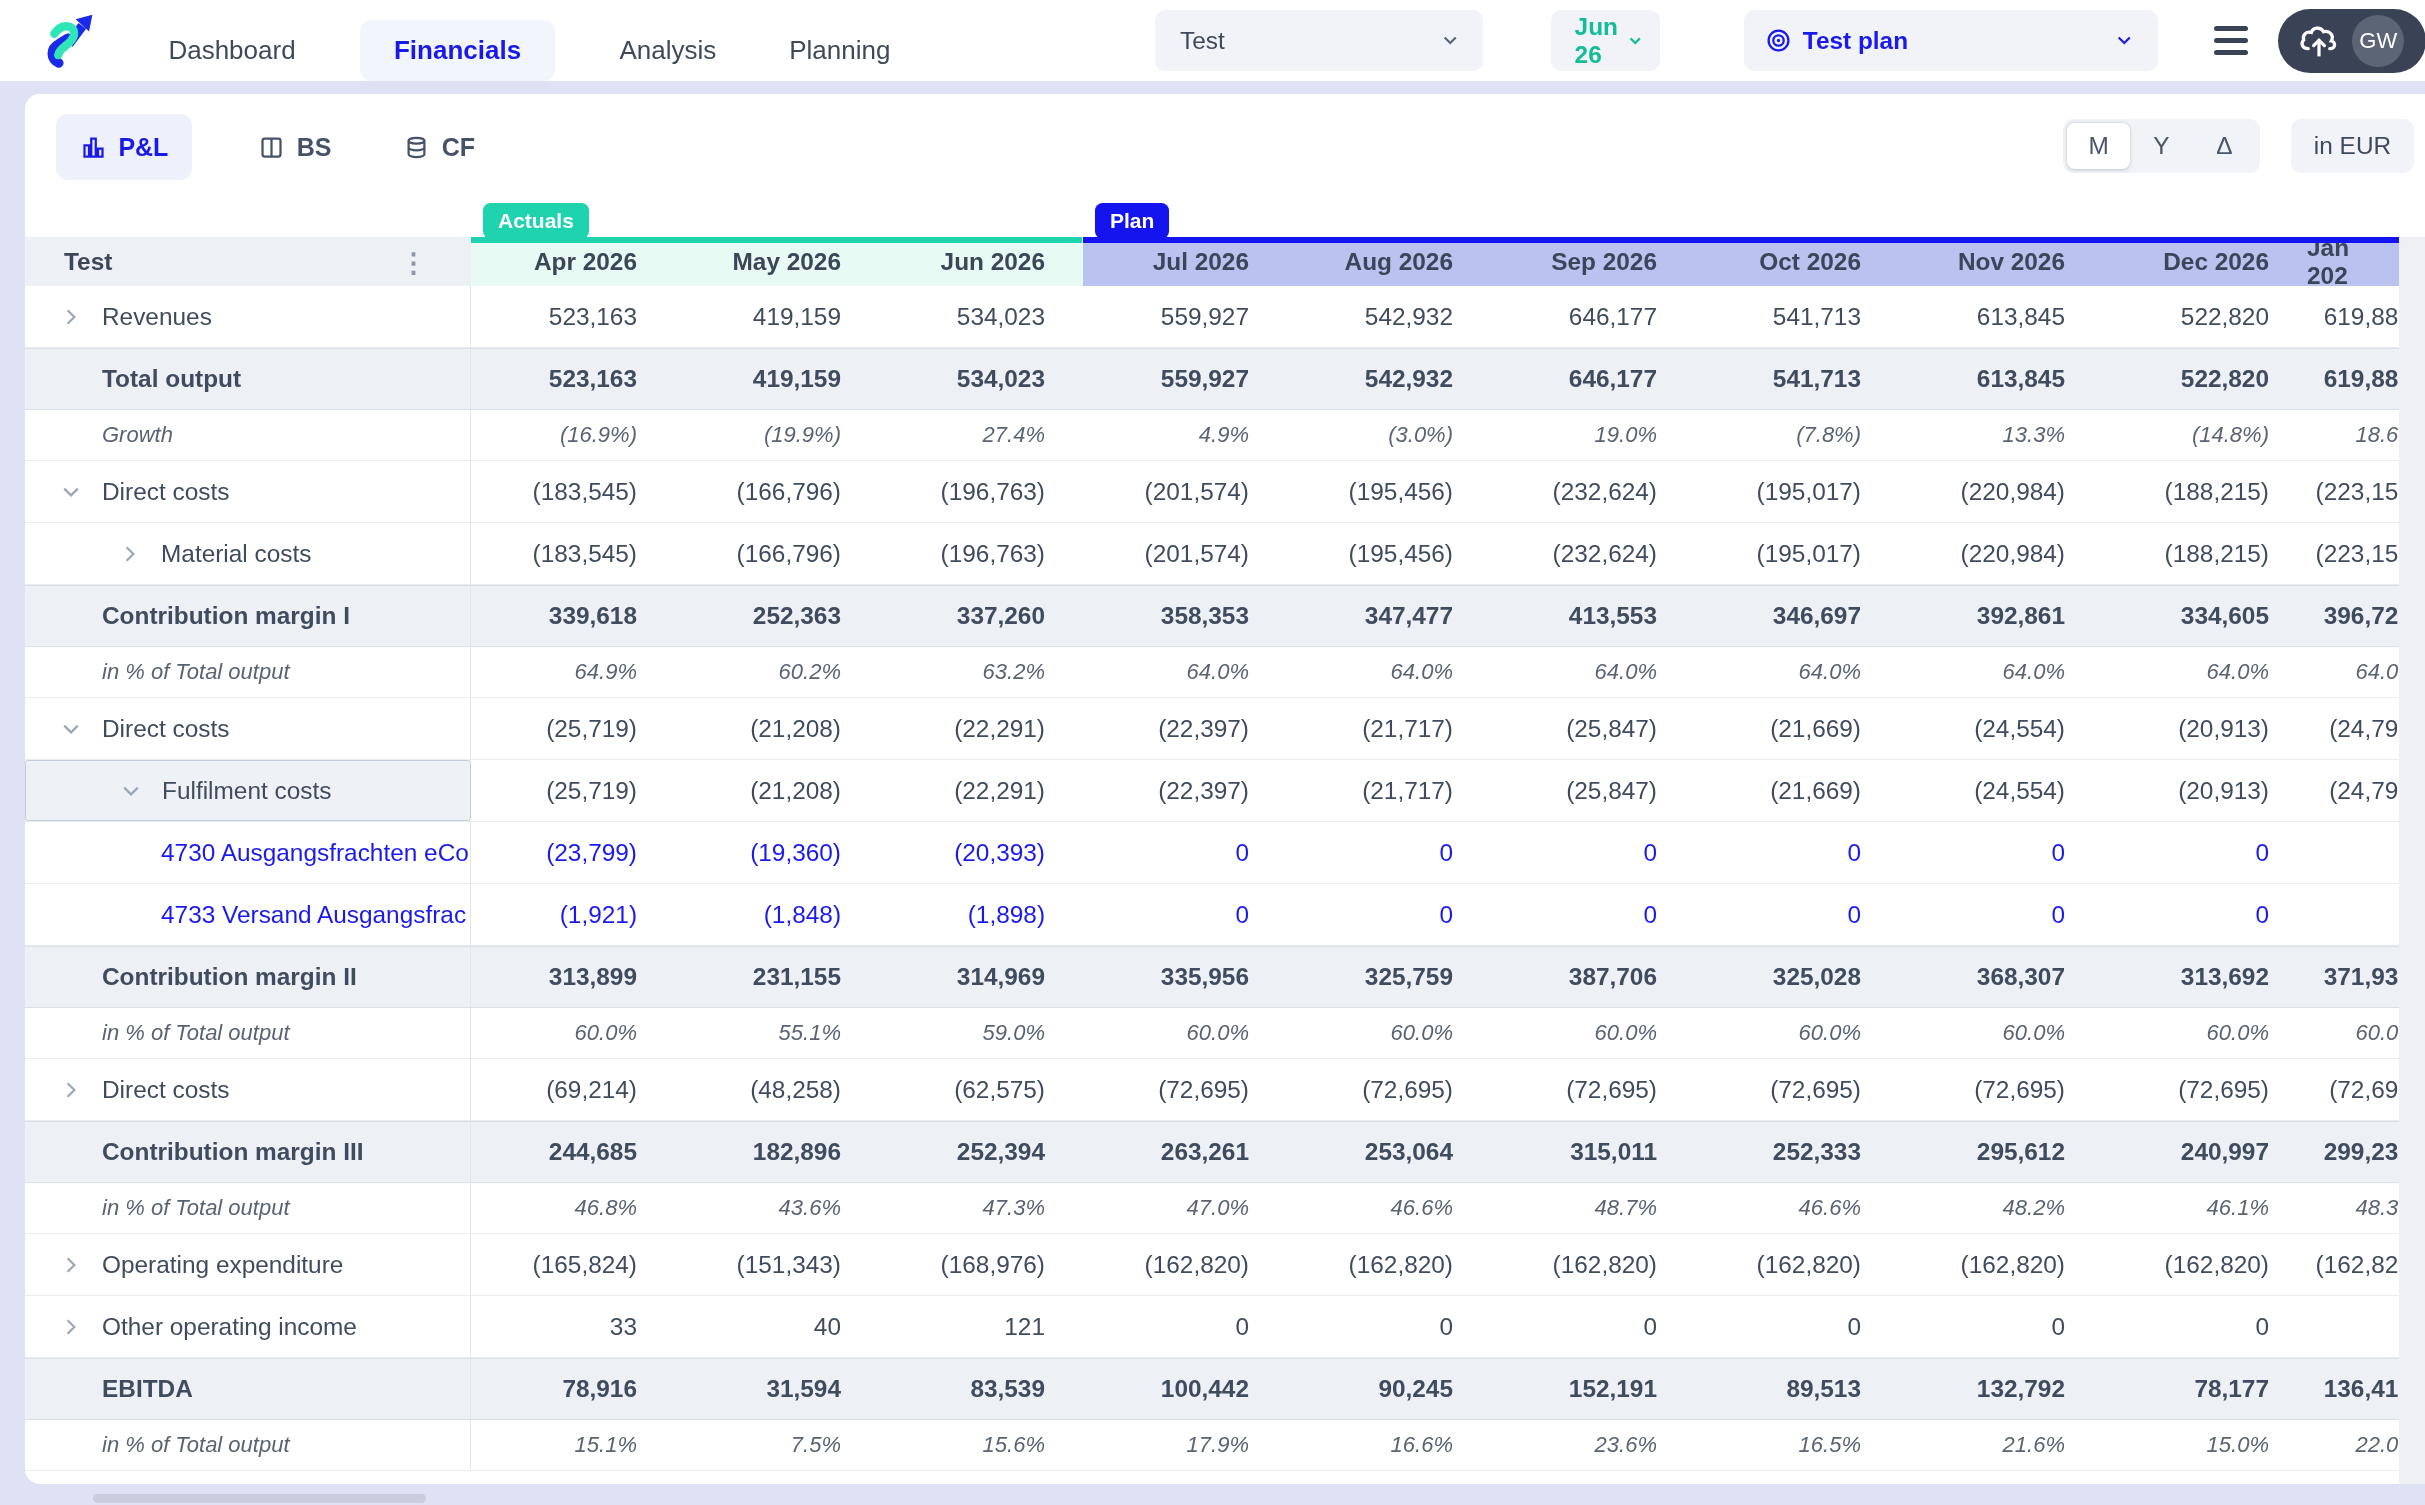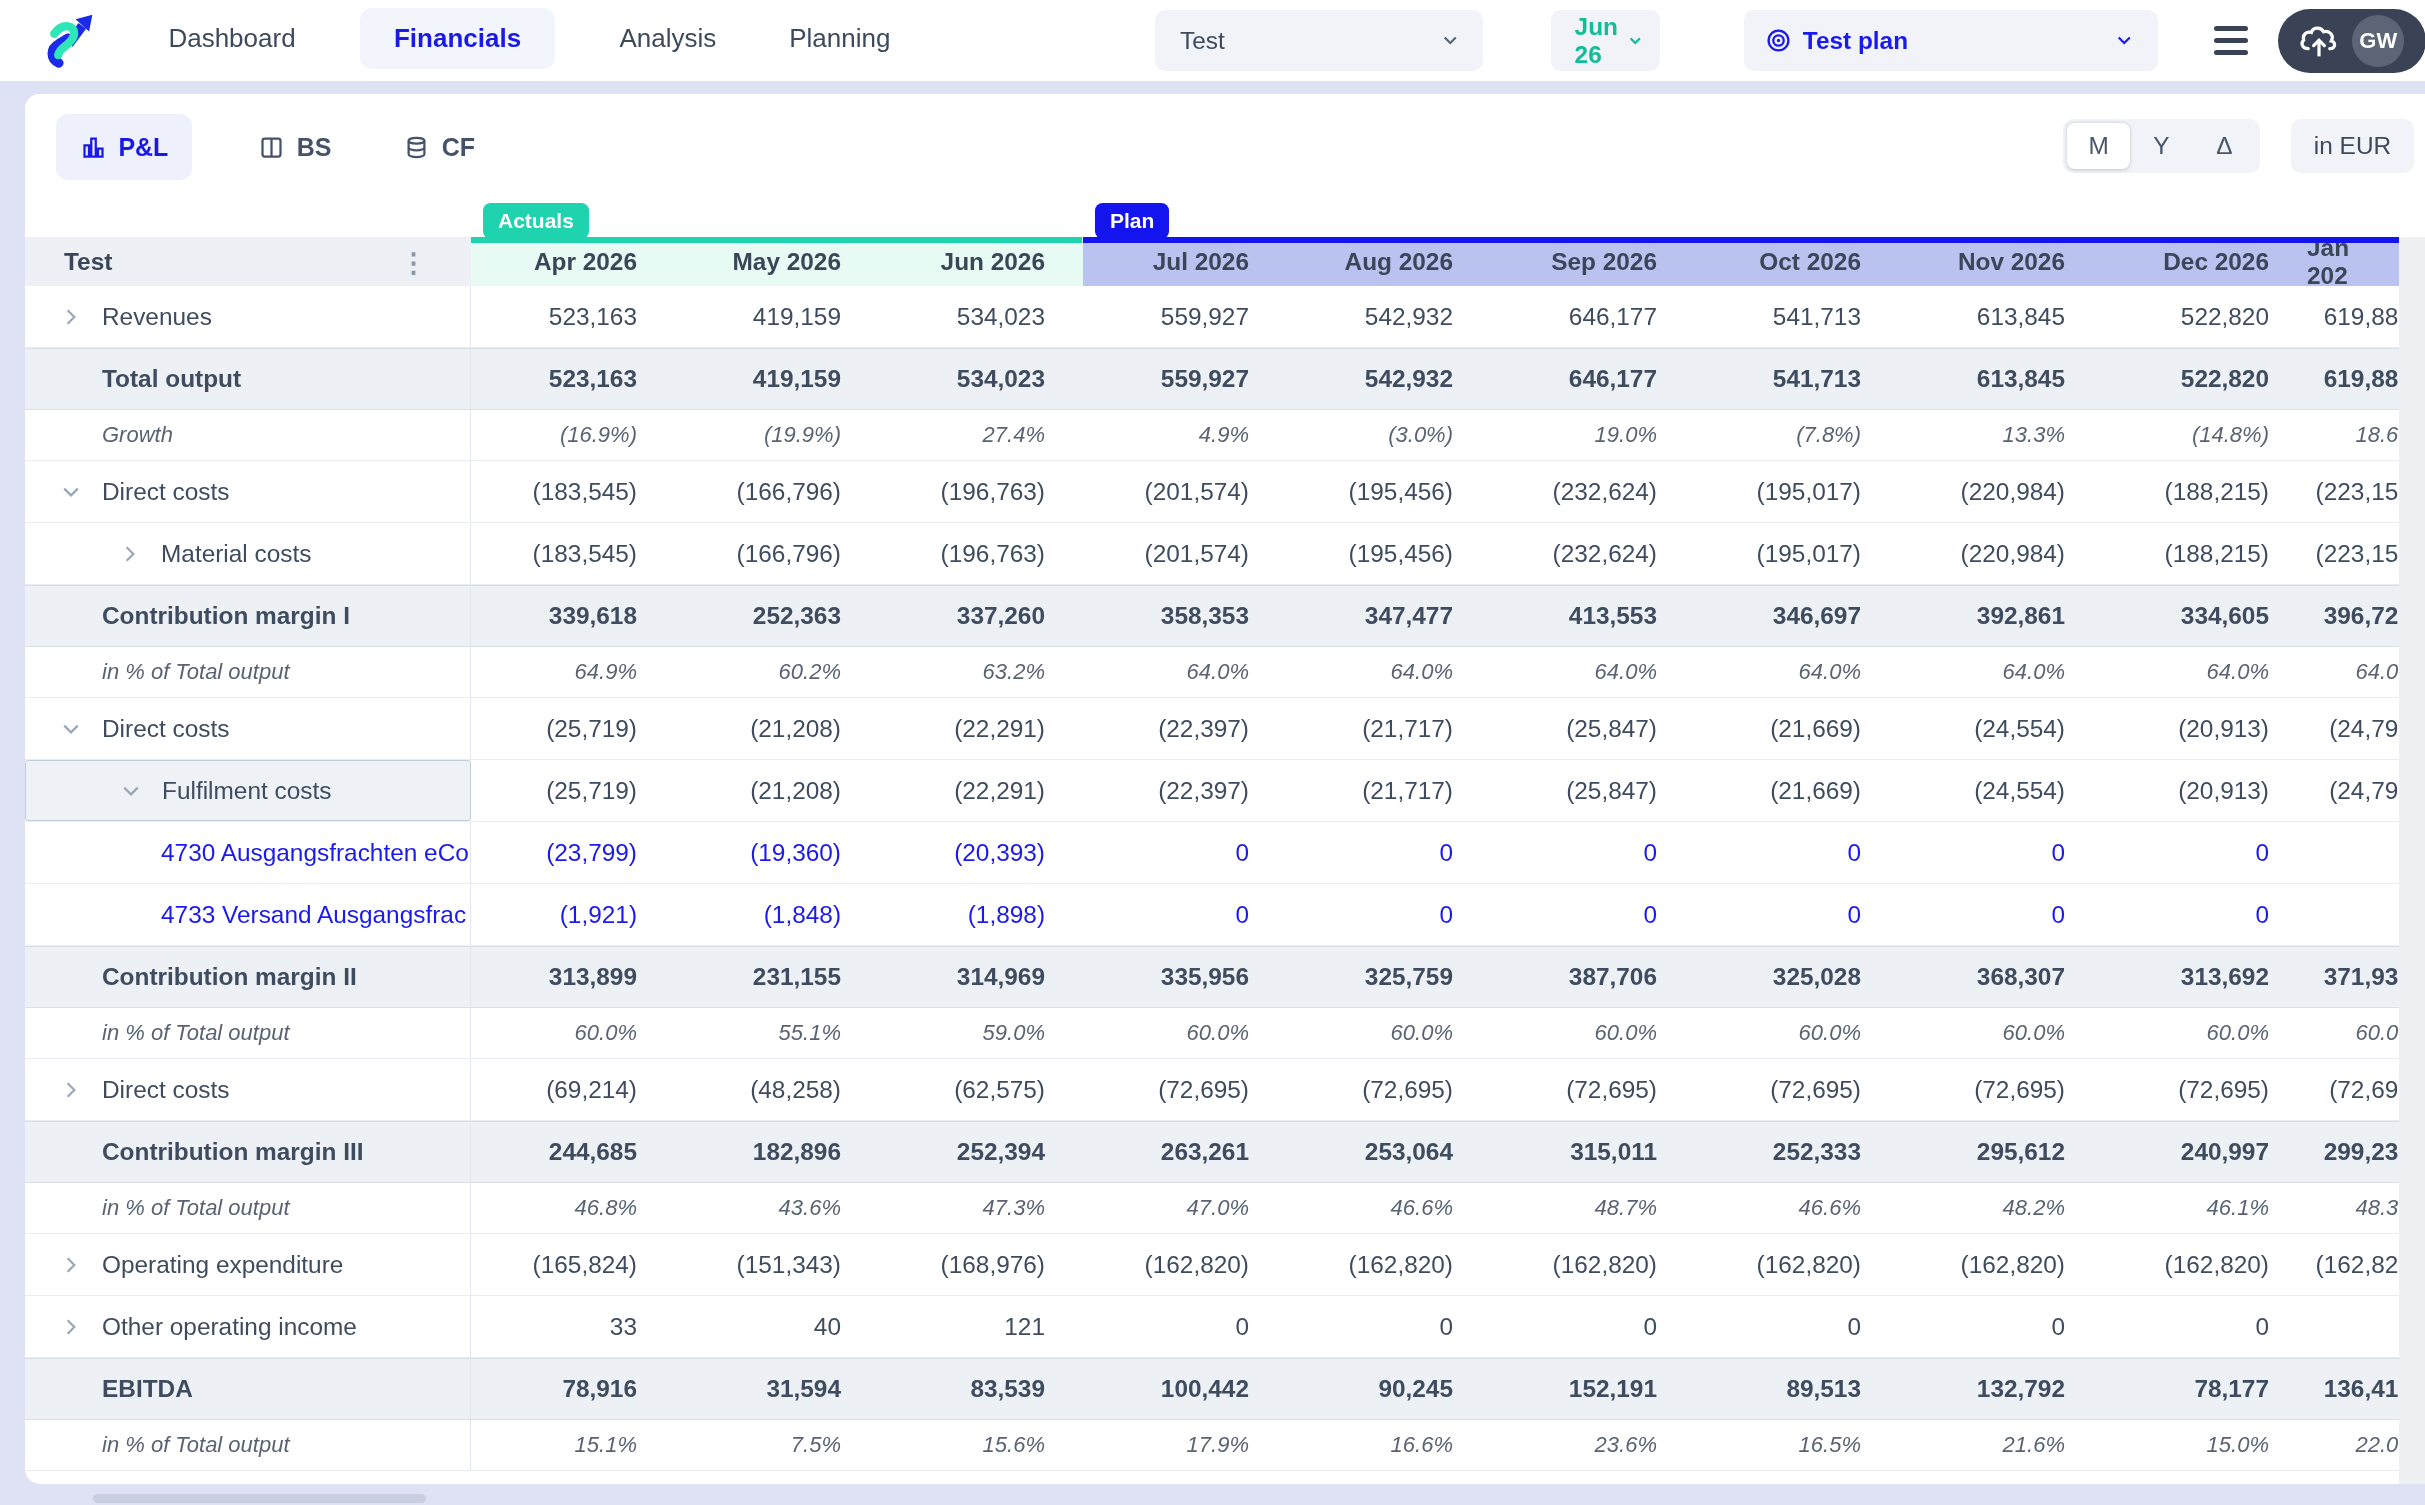--- a/index.html
+++ b/index.html
@@ -2,35 +2,35 @@
 <html style="font-size:13.5px"><head>
 <meta charset="utf-8">
 <style>
   * { margin:0; padding:0; box-sizing:border-box; }
   html,body { width:2426px; height:1506px; overflow:hidden; }
   body { background:#dee2f4; font-family:"Liberation Sans", sans-serif; color:#3f4c5f; position:relative; }
 
   
   .nav { position:absolute; left:0; top:0; width:2426px; height:81px; background:#ffffff; display:flex; align-items:center; }
   .logo { position:absolute; left:42px; top:11.8px; width:56px; height:57px; }
-  .nav-items { position:absolute; left:160px; top:0; height:81px; display:flex; align-items:flex-start; gap:56px;margin-top:8px; }
+  .nav-items { position:absolute; left:160px; top:0; height:81px; display:flex; align-items:flex-end; gap:56px; }
   .nav-item { font-size:26px; color:#3e4a5c; padding:15px 8.4px; cursor:pointer; white-space:nowrap; }
   .nav-item.active { color:#1a1ae6; font-weight:700; background:#f3f5fd; border-radius:11.8px; padding:15px 34px; }
   .nav-right { position:absolute; left:1155px; top:0; height:81px; display:flex; align-items:center; }
   .select { background:#f1f3f8; border-radius:10px; height:61px; display:flex; align-items:center; font-size:24.4px; color:#3e4a5c; position:relative; }
   .sel-scenario { width:328px; padding:0 25px; margin-right:68px; }
   .sel-date { width:109px; padding:0 25px; margin-right:84px; color:#14bd98; font-weight:700; justify-content:center; gap:8.4px; }
   .sel-plan { width:414px; padding:0 22px; margin-right:56px; color:#1a1aee; font-weight:700; gap:11.8px; }
   .chev { width:18.5px; height:18.5px; flex:0 0 auto; }
   .sel-scenario .chev { position:absolute; right:23.6px; }
   .sel-plan .chev { position:absolute; right:25px; }
   .burger { width:34px; height:29px; display:flex; flex-direction:column; justify-content:space-between; margin-right:30px; cursor:pointer; }
   .burger span { display:block; height:5px; border-radius:2.5px; background:#3a4355; }
   .user-pill { width:148px; height:64px; border-radius:32px; background:#3a4355; display:flex; align-items:center; padding:0 6.7px 0 18.5px; gap:11.8px; cursor:pointer; }
-  .avatar { width:52px; height:52px; border-radius:50%; background:#5c6575; color:#fff; font-size:22px; display:flex; align-items:center; justify-content:center; font-weight:700; }
+  .avatar { width:52px; height:52px; border-radius:50%; background:#5c6575; color:#fff; font-size:22px; display:flex; align-items:center; justify-content:center; font-weight:400; }
 
   
   .card { position:absolute; left:25px; top:94px; width:2400px; height:1390px; background:#fff; border-radius:15px 0 0 15px; overflow:hidden; }
 
   
   .toolbar { position:relative; height:104px; background:#fff; }
   .tab { position:absolute; top:20px; height:66px; display:flex; align-items:center; gap:11.8px; font-size:25px; font-weight:700; color:#45536a; cursor:pointer; }
   .tab.active { left:31px; width:136px; background:#eef1fc; border-radius:11.8px; color:#1a1ae6; justify-content:center; }
   .tab-bs { left:233px; } .tab-cf { left:378px; }
   .seg { position:absolute; left:2038px; top:25px; width:197px; height:54px; background:#f1f3f8; border-radius:10px; display:flex; padding:4.2px; }

